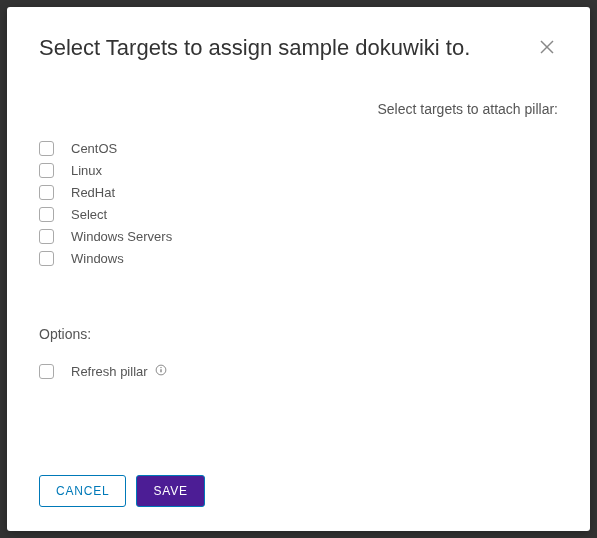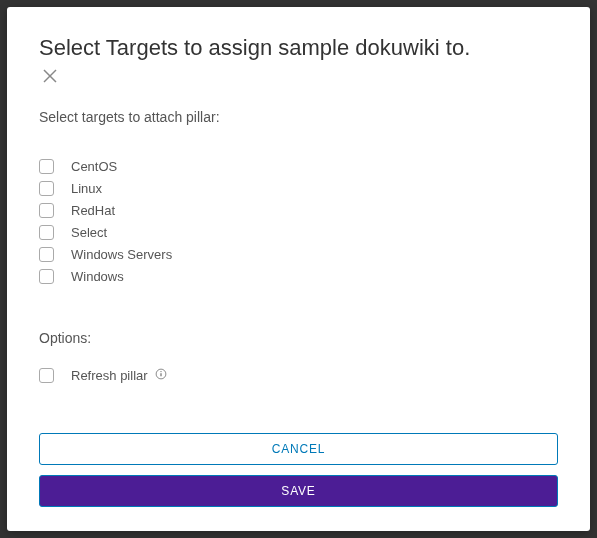--- a/index.html
+++ b/index.html
@@ -24,22 +24,21 @@
       box-shadow: 0 2px 8px rgba(0,0,0,0.3);
       padding: 27px 32px 24px 32px;
       position: relative;
       display: flex;
       flex-direction: column;
     }
     .modal-header {
       display: flex;
       justify-content: space-between;
       align-items: flex-start;
-      margin-bottom: 19px;
-      flex-direction: column;
+      margin-bottom: 38px;
     }
     .modal-title {
       font-size: 22px;
       font-weight: 400;
       color: #333;
       line-height: 1.3;
     }
     .close-btn {
       background: none;
       border: none;
@@ -51,21 +50,22 @@
       align-items: center;
       justify-content: center;
     }
     .close-btn svg {
       width: 14px;
       height: 14px;
     }
     .section-label {
       font-size: 14px;
       color: #555;
-      margin-bottom: 34px;
+      margin-bottom: 24px;
+      text-align: right;
     }
     .checkbox-list {
       display: flex;
       flex-direction: column;
       gap: 7px;
     }
     .checkbox-row {
       display: flex;
       align-items: center;
       gap: 17px;
@@ -78,21 +78,21 @@
       background: #fff;
       cursor: pointer;
       flex-shrink: 0;
     }
     .checkbox-label {
       font-size: 13px;
       color: #555;
       cursor: pointer;
     }
     .options-section {
-      margin-top: 46px;
+      margin-top: 60px;
     }
     .options-title {
       font-size: 14px;
       color: #555;
       margin-bottom: 22px;
     }
     .info-icon {
       display: inline-flex;
       align-items: center;
       justify-content: center;
@@ -101,21 +101,20 @@
     }
     .info-icon svg {
       width: 12px;
       height: 12px;
     }
     .footer {
       margin-top: auto;
       display: flex;
       justify-content: flex-start;
       gap: 10px;
-      flex-direction: column;
     }
     .btn {
       padding: 8px 16px;
       font-size: 12px;
       font-weight: 500;
       letter-spacing: 0.8px;
       border-radius: 3px;
       cursor: pointer;
       border: 1px solid;
     }

